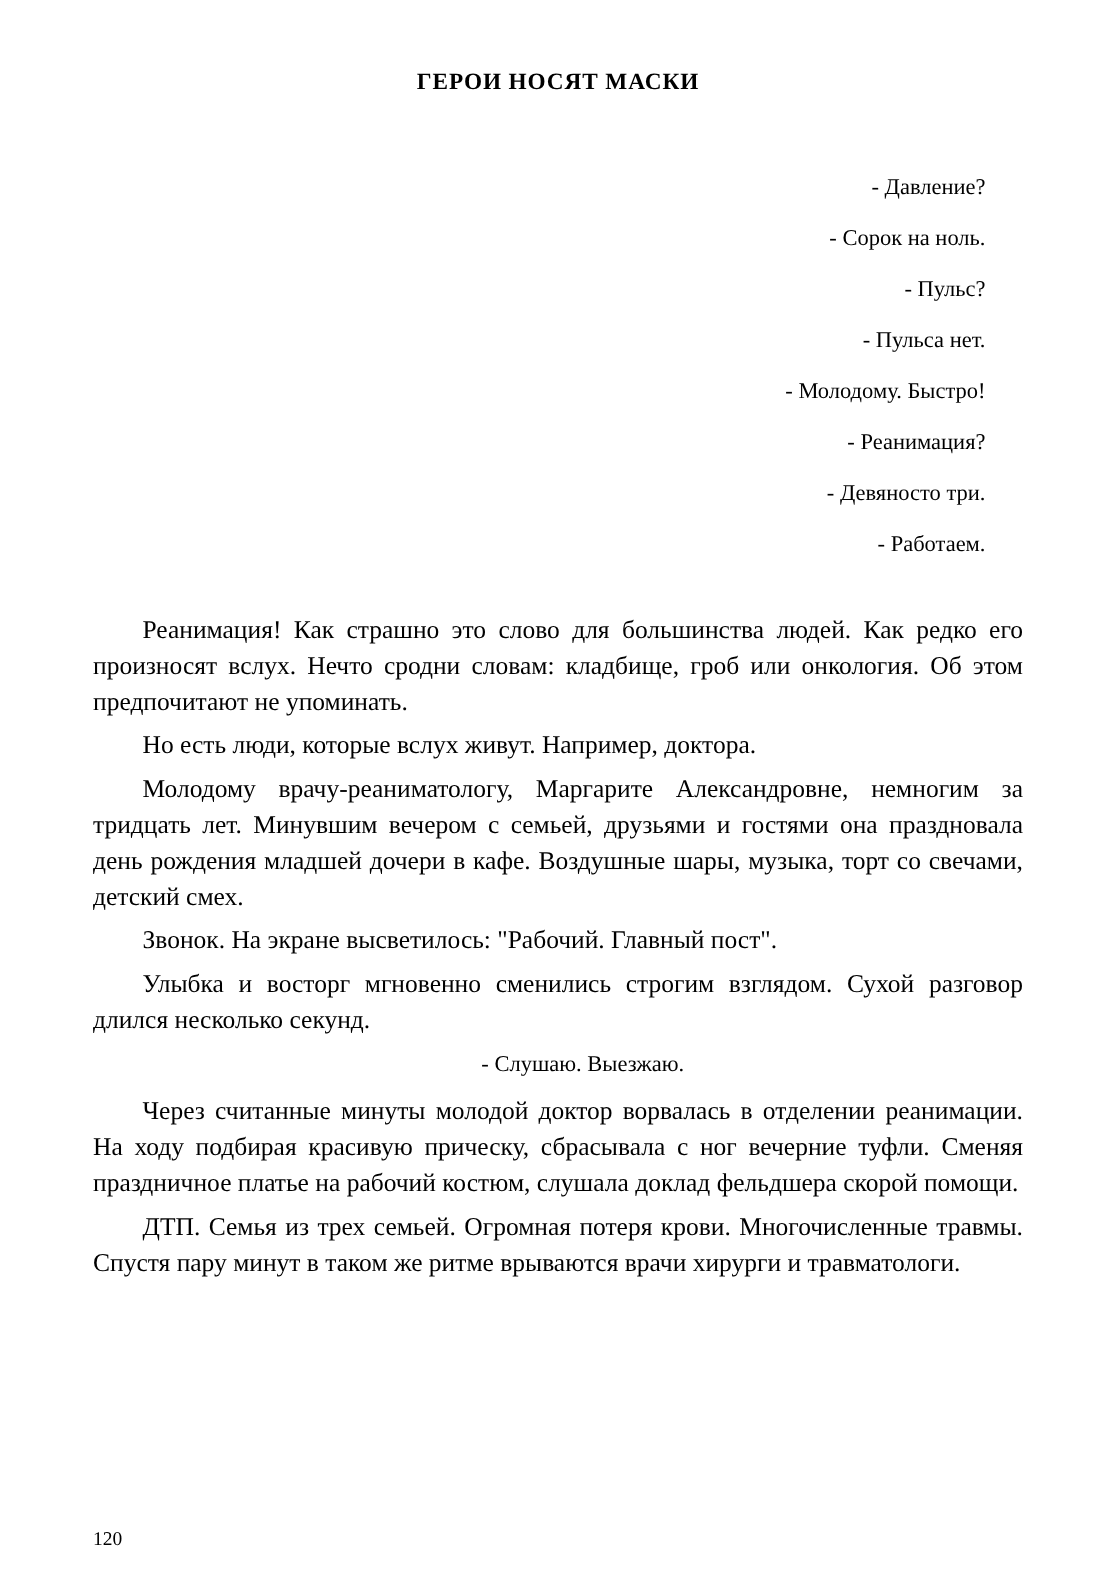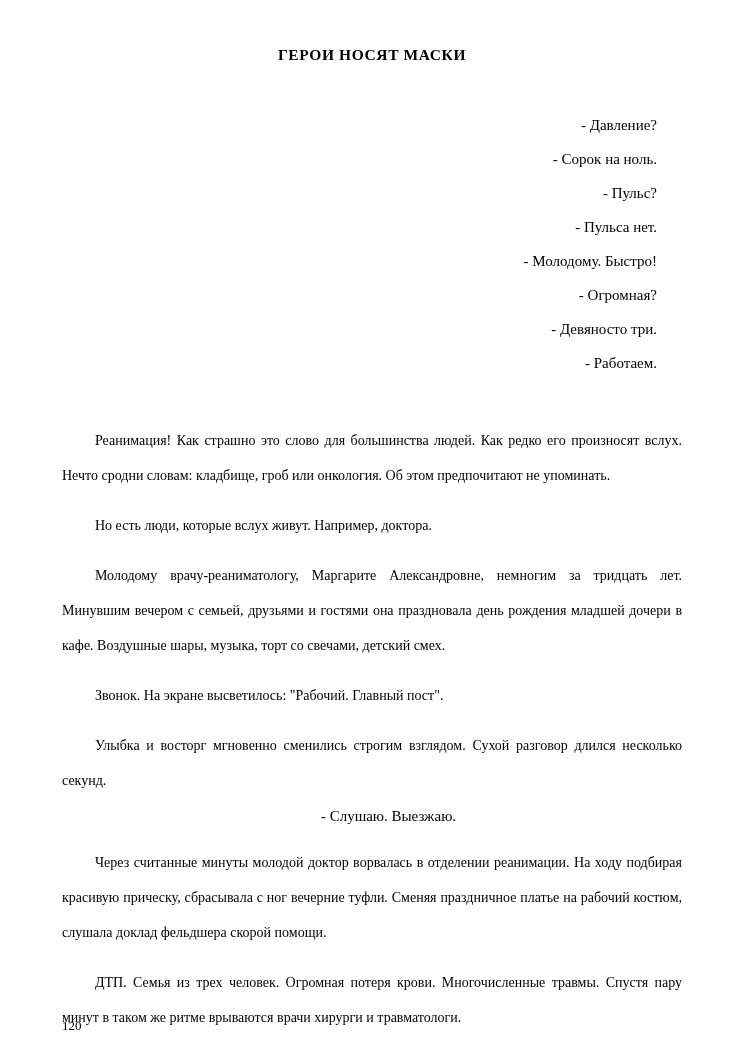--- a/index.html
+++ b/index.html
@@ -45,26 +45,26 @@
     white-space: pre;
     text-align: right;
   }
   .body-block {
     position: absolute;
     left: 62px;
     top: 408px;
     width: 620px;
   }
   .para {
-    font-size: 14px;
-    line-height: 35px;
+    font-size: 17px;
+    line-height: 24px;
     text-align: justify;
     text-justify: inter-word;
     text-indent: 33px;
-    margin: 15px 0 5px 0;
+    margin: 0 0 5px 0;
   }
   .para.last-line-natural {
     text-align-last: left;
   }
   .para-dialogue {
     font-size: 15px;
     line-height: 27px;
     text-align: center;
     text-indent: 33px;
     margin: 0 0 5px 0;
@@ -84,31 +84,31 @@
 <div class="page">
 
   <h1 class="chapter-title">ГЕРОИ НОСЯТ МАСКИ</h1>
 
   <div class="dialogue-block">
     <div class="dialogue-line">- Давление?</div>
     <div class="dialogue-line">- Сорок на ноль.</div>
     <div class="dialogue-line">- Пульс?</div>
     <div class="dialogue-line">- Пульса нет.</div>
     <div class="dialogue-line">- Молодому. Быстро!</div>
-    <div class="dialogue-line">- Огромная?</div>
+    <div class="dialogue-line">- Реанимация?</div>
     <div class="dialogue-line">- Девяносто три.</div>
     <div class="dialogue-line">- Работаем.</div>
   </div>
 
   <div class="body-block">
     <p class="para last-line-natural">Реанимация! Как страшно это слово для большинства людей. Как редко его произносят вслух. Нечто сродни словам: кладбище, гроб или онкология. Об этом предпочитают не упоминать.</p>
     <p class="para last-line-natural">Но есть люди, которые вслух живут. Например, доктора.</p>
     <p class="para last-line-natural">Молодому врачу-реаниматологу, Маргарите Александровне, немногим за тридцать лет. Минувшим вечером с семьей, друзьями и гостями она праздновала день рождения младшей дочери в кафе. Воздушные шары, музыка, торт со свечами, детский смех.</p>
     <p class="para last-line-natural">Звонок. На экране высветилось: "Рабочий. Главный пост".</p>
     <p class="para last-line-natural">Улыбка и восторг мгновенно сменились строгим взглядом. Сухой разговор длился несколько секунд.</p>
     <p class="para-dialogue">- Слушаю. Выезжаю.</p>
     <p class="para last-line-natural">Через считанные минуты молодой доктор ворвалась в отделении реанимации. На ходу подбирая красивую прическу, сбрасывала с ног вечерние туфли. Сменяя праздничное платье на рабочий костюм, слушала доклад фельдшера скорой помощи.</p>
-    <p class="para last-line-natural">ДТП. Семья из трех человек. Огромная потеря крови. Многочисленные травмы. Спустя пару минут в таком же ритме врываются врачи хирурги и травматологи.</p>
+    <p class="para last-line-natural">ДТП. Семья из трех семьей. Огромная потеря крови. Многочисленные травмы. Спустя пару минут в таком же ритме врываются врачи хирурги и травматологи.</p>
   </div>
 
   <div class="page-number">120</div>
 
 </div>
 
 </body></html>

